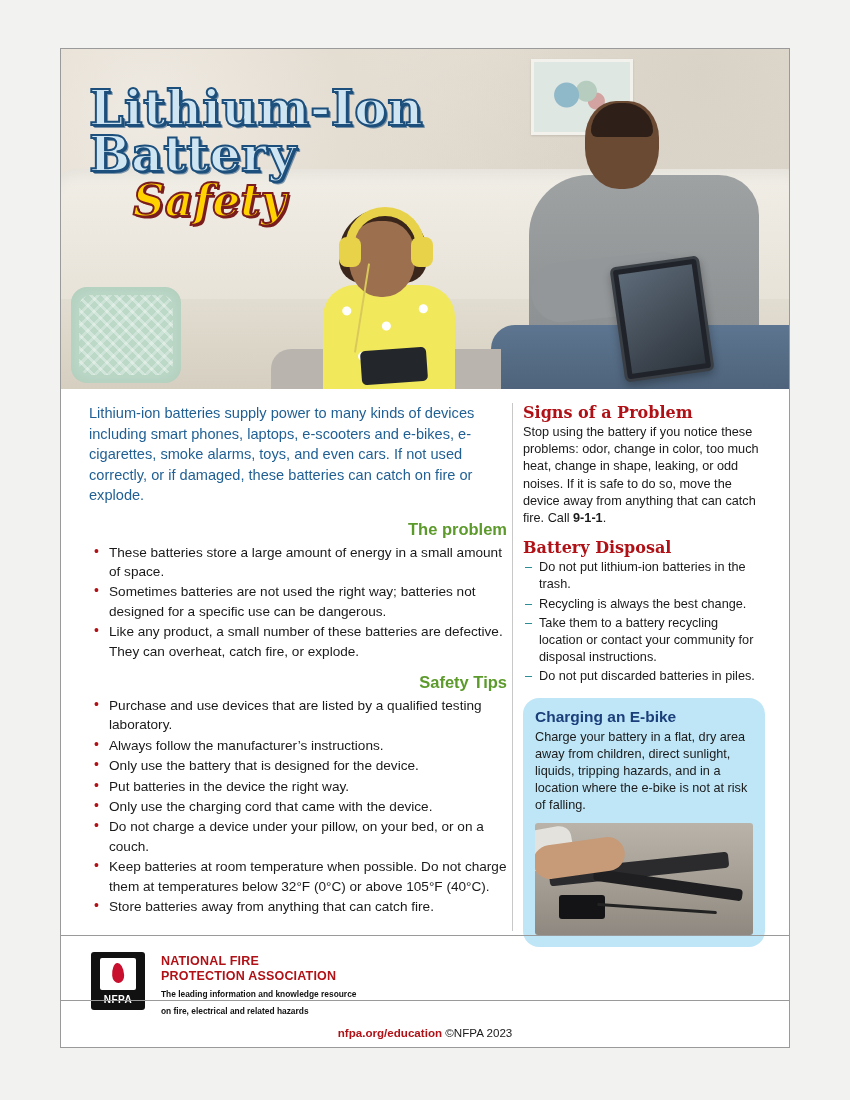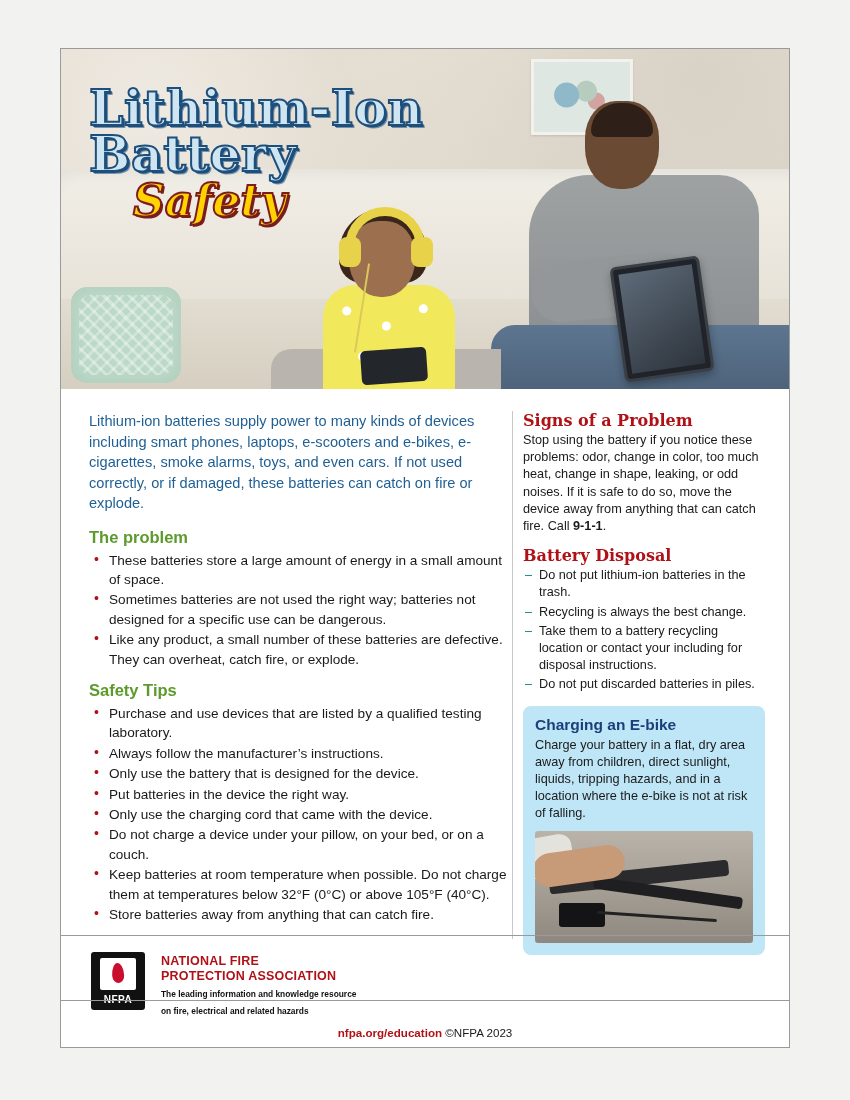--- a/index.html
+++ b/index.html
@@ -245,21 +245,21 @@
     line-height: 48px;
     margin-left: 44px;
     color: #ffd200;
     -webkit-text-stroke: 2px #7b1d1d;
     text-shadow: 2px 2px 0 #7b1d1d;
   }
 
   
   .content {
     position: absolute;
-    top: 348px;
+    top: 340px;
     left: 0;
     width: 100%;
     height: 548px;
     padding: 14px 0 0 0;
     box-sizing: border-box;
   }
   .col-left {
     position: absolute;
     left: 28px;
     top: 14px;
@@ -284,20 +284,21 @@
     color: #1f5f94;
     font-size: 14.6px;
     line-height: 20.5px;
     margin: 0 0 14px 0;
   }
   h2.green {
     color: #5c9a2b;
     font-size: 16.5px;
     margin: 0 0 4px 0;
     font-weight: bold;
+    text-align: right;
   }
   h2.red {
     color: #b01116;
     font-family: "DejaVu Serif", serif;
     font-size: 16px;
     margin: 0 0 2px 0;
     font-weight: bold;
   }
   h2.blue {
     color: #1b3f7a;
@@ -349,21 +350,21 @@
   ul.dashes li:before {
     content: "–";
     position: absolute;
     left: 2px;
     top: 0;
     color: #0e7f86;
   }
 
   .ebike-card {
     background: #bfe6f7;
-    border-radius: 8px;
+    border-radius: 16px;
     padding: 10px 12px 12px 12px;
     margin-top: 6px;
   }
   .ebike-card .rt-text { margin-bottom: 8px; }
   .ebike-photo {
     width: 100%;
     height: 112px;
     border-radius: 3px;
     position: relative;
     overflow: hidden;
@@ -566,21 +567,21 @@
     </div>
 
     <div class="col-right">
       <h2 class="red">Signs of a Problem</h2>
       <p class="rt-text"><span>Stop using the battery if you notice these problems: odor, change in color, too much heat, change in shape, leaking, or odd noises. If it is safe to do so, move the device away from anything that can catch fire. Call </span><b>9-1-1</b><span>.</span></p>
 
       <h2 class="red">Battery Disposal</h2>
       <ul class="dashes">
         <li>Do not put lithium-ion batteries in the trash.</li>
         <li>Recycling is always the best change.</li>
-        <li>Take them to a battery recycling location or contact your including for disposal instructions.</li>
+        <li>Take them to a battery recycling location or contact your community for disposal instructions.</li>
         <li>Do not put discarded batteries in piles.</li>
       </ul>
 
       <div class="ebike-card">
         <h2 class="blue">Charging an E-bike</h2>
         <p class="rt-text">Charge your battery in a flat, dry area away from children, direct sunlight, liquids, tripping hazards, and in a location where the e-bike is not at risk of falling.</p>
         <div class="ebike-photo">
           <div class="ebike-frame"></div>
           <div class="ebike-frame2"></div>
           <div class="ebike-batt"></div>

